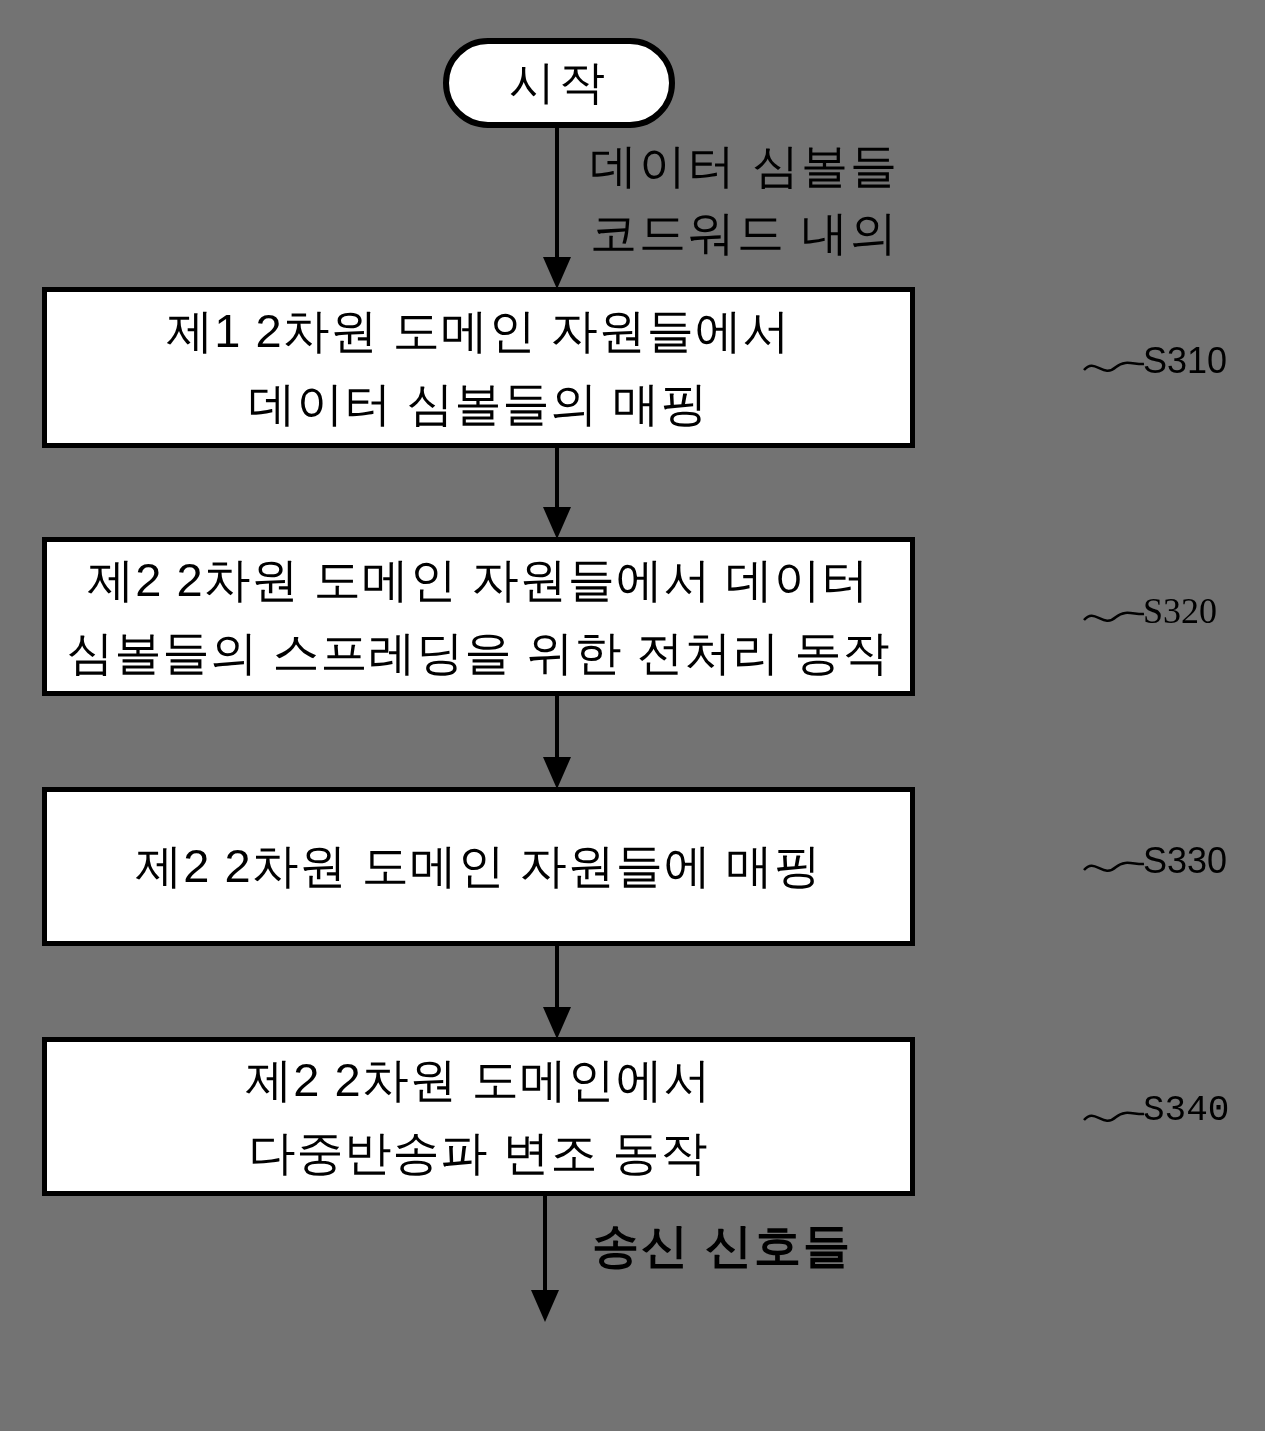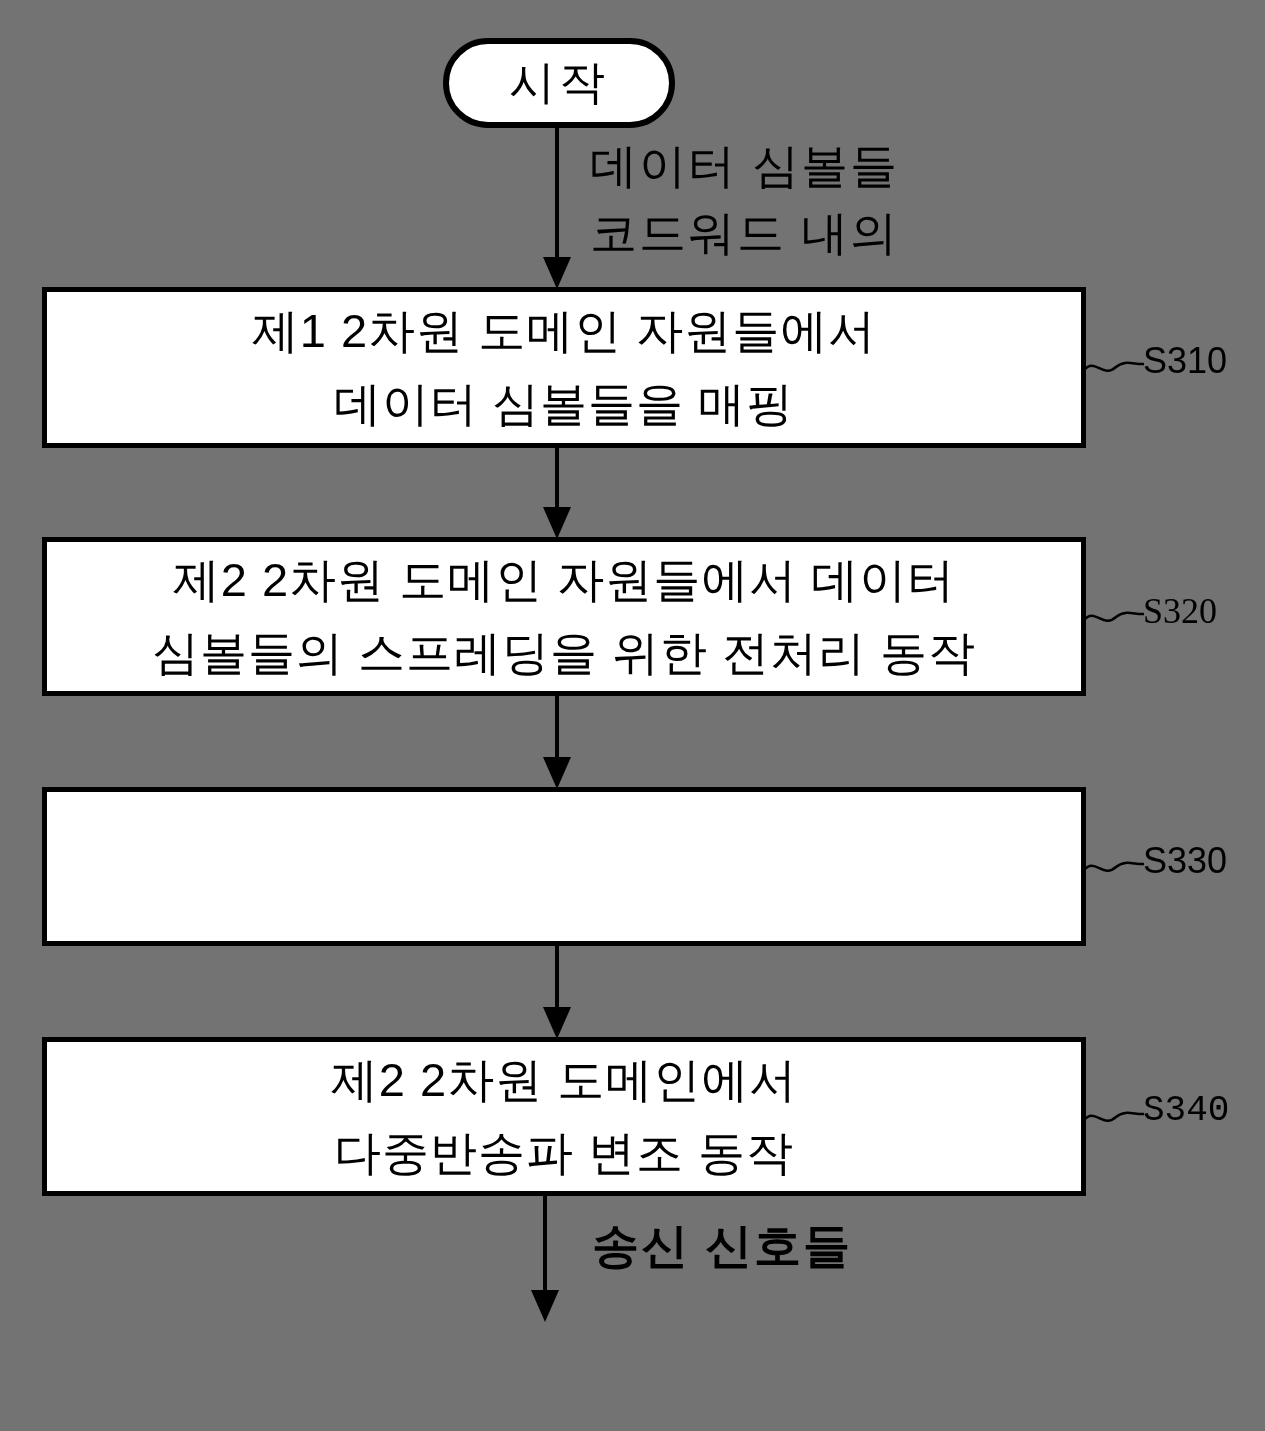--- a/index.html
+++ b/index.html
@@ -27,21 +27,21 @@
     font-size: 46px;
     letter-spacing: 4px;
   }
   .terminal.start { left: 443px; top: 38px;  width: 232px; height: 90px; }
   .terminal.end   { left: 436px; top: 1318px; width: 219px; height: 87px; }
 
   
   .process {
     position: absolute;
     left: 42px;
-    width: 1044px;
+    width: 873px;
     border: 5px solid #000;
     background: #fff;
     display: flex;
     flex-direction: column;
     align-items: center;
     justify-content: center;
     text-align: right;
     font-size: 47px;
     line-height: 1.55;
     letter-spacing: 1px;
@@ -121,21 +121,21 @@
     <div class="head"></div>
   </div>
 
   <div class="annot input">
     <div>데이터 심볼들</div>
     <div>코드워드 내의</div>
   </div>
 
   <div class="process b1">
     <div>제1 2차원 도메인 자원들에서</div>
-    <div>데이터 심볼들을 매핑</div>
+    <div>데이터 심볼들의 매핑</div>
   </div>
   <svg class="squiggle q1" viewBox="0 0 62 32">
     <path d="M1,18 C12,5 20,27 33,15 C42,7 52,13 61,12"></path>
   </svg>
   <div class="steplabel l1">S310</div>
 
   <div class="arrow a2">
     <div class="shaft"></div>
     <div class="head"></div>
   </div>
@@ -148,20 +148,21 @@
     <path d="M1,18 C12,5 20,27 33,15 C42,7 52,13 61,12"></path>
   </svg>
   <div class="steplabel l2">S320</div>
 
   <div class="arrow a3">
     <div class="shaft"></div>
     <div class="head"></div>
   </div>
 
   <div class="process b3">
+    <div>제2 2차원 도메인 자원들에 매핑</div>
   </div>
   <svg class="squiggle q3" viewBox="0 0 62 32">
     <path d="M1,18 C12,5 20,27 33,15 C42,7 52,13 61,12"></path>
   </svg>
   <div class="steplabel l3">S330</div>
 
   <div class="arrow a4">
     <div class="shaft"></div>
     <div class="head"></div>
   </div>

